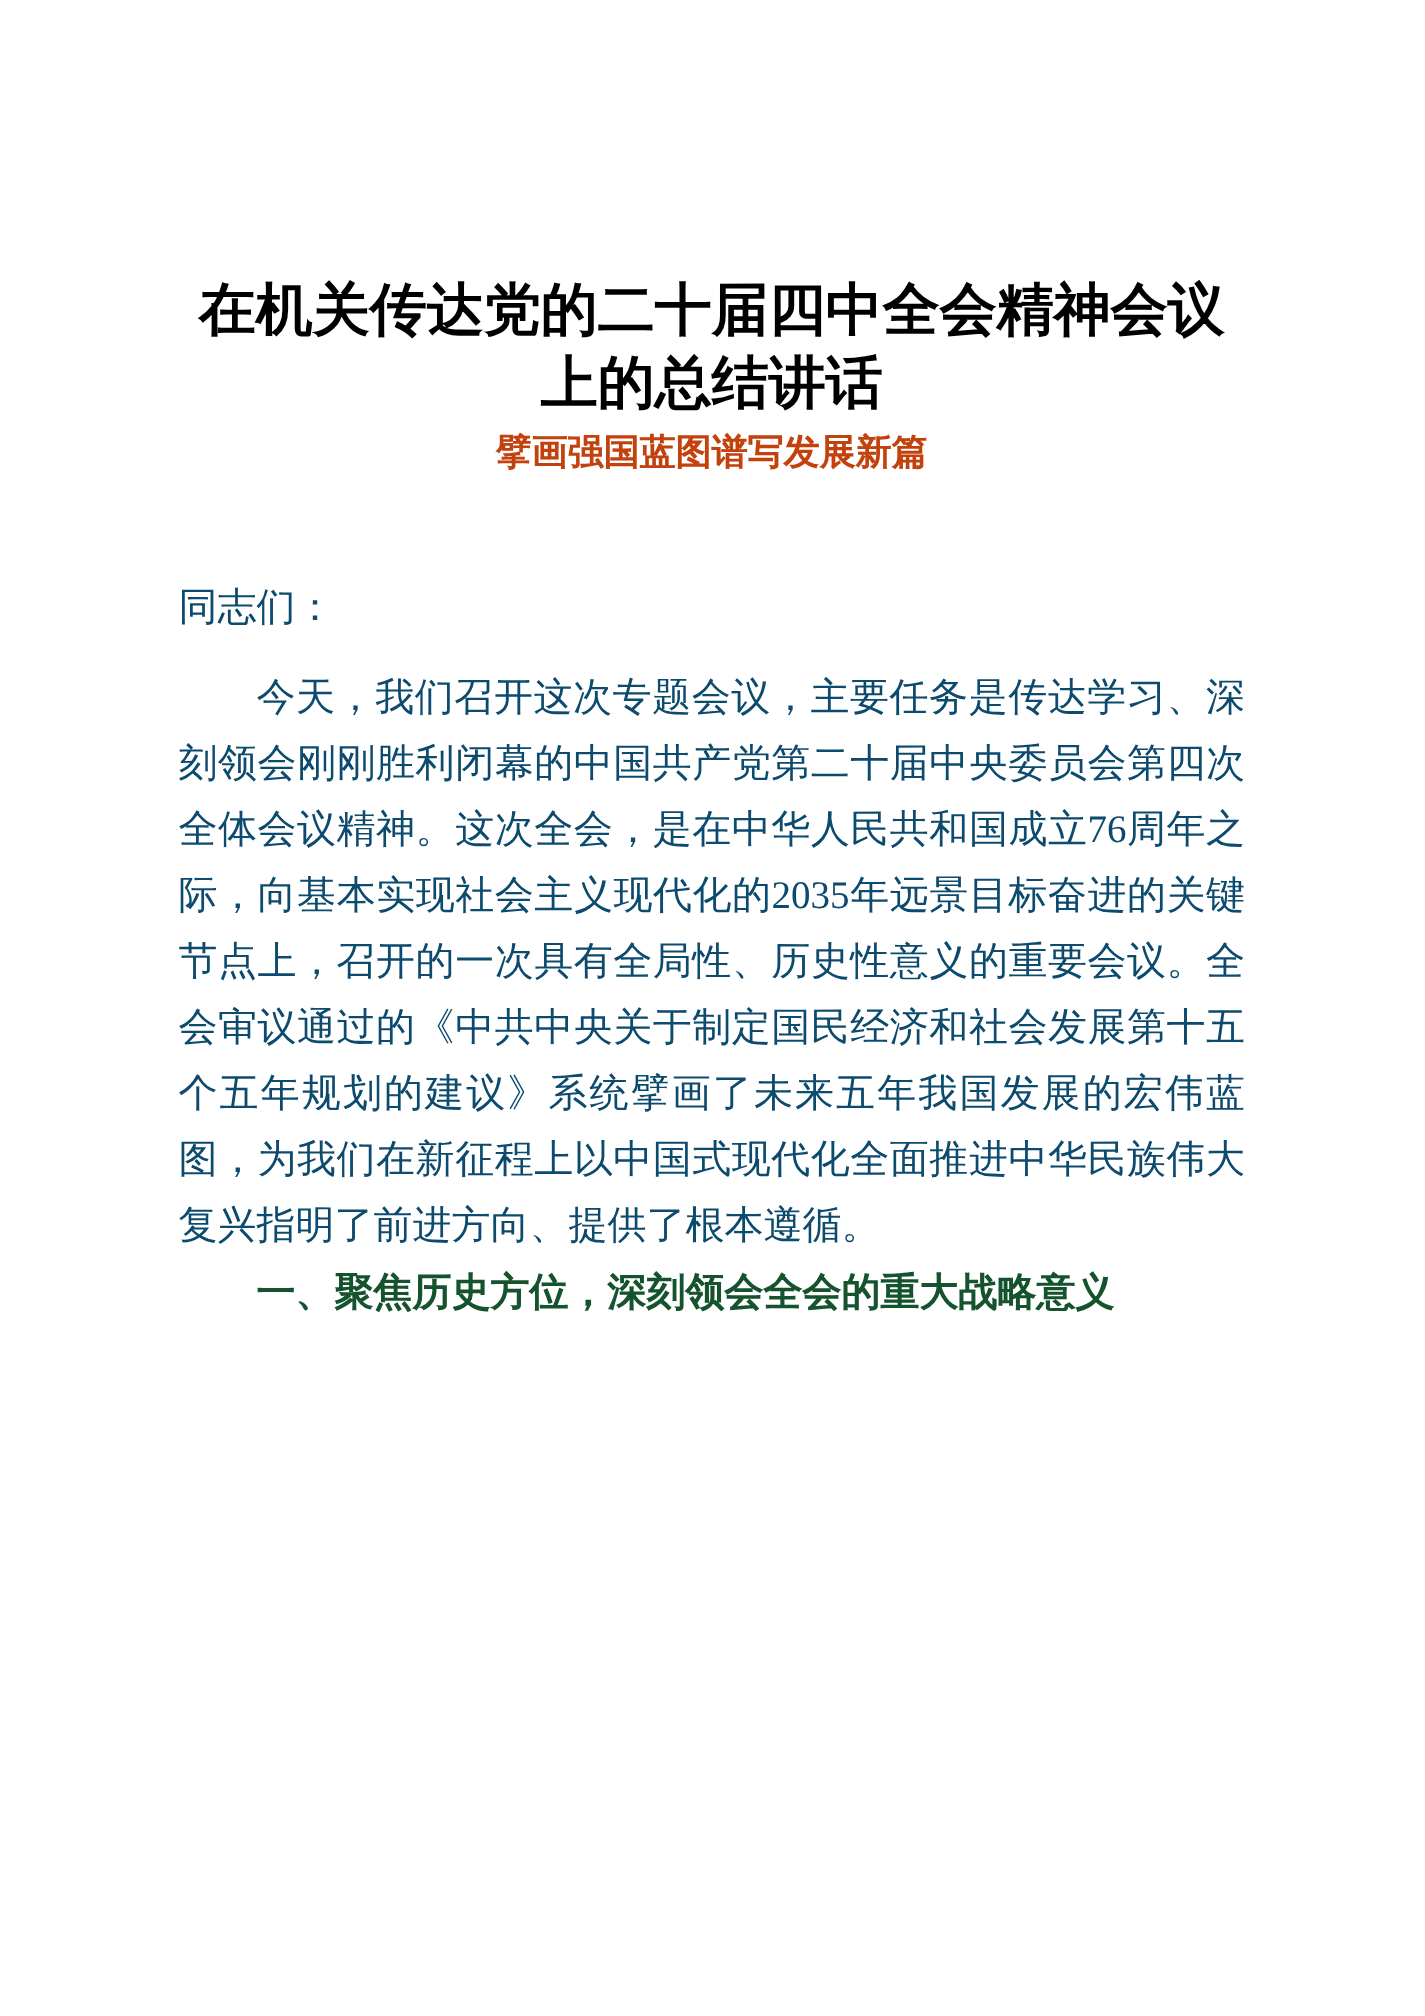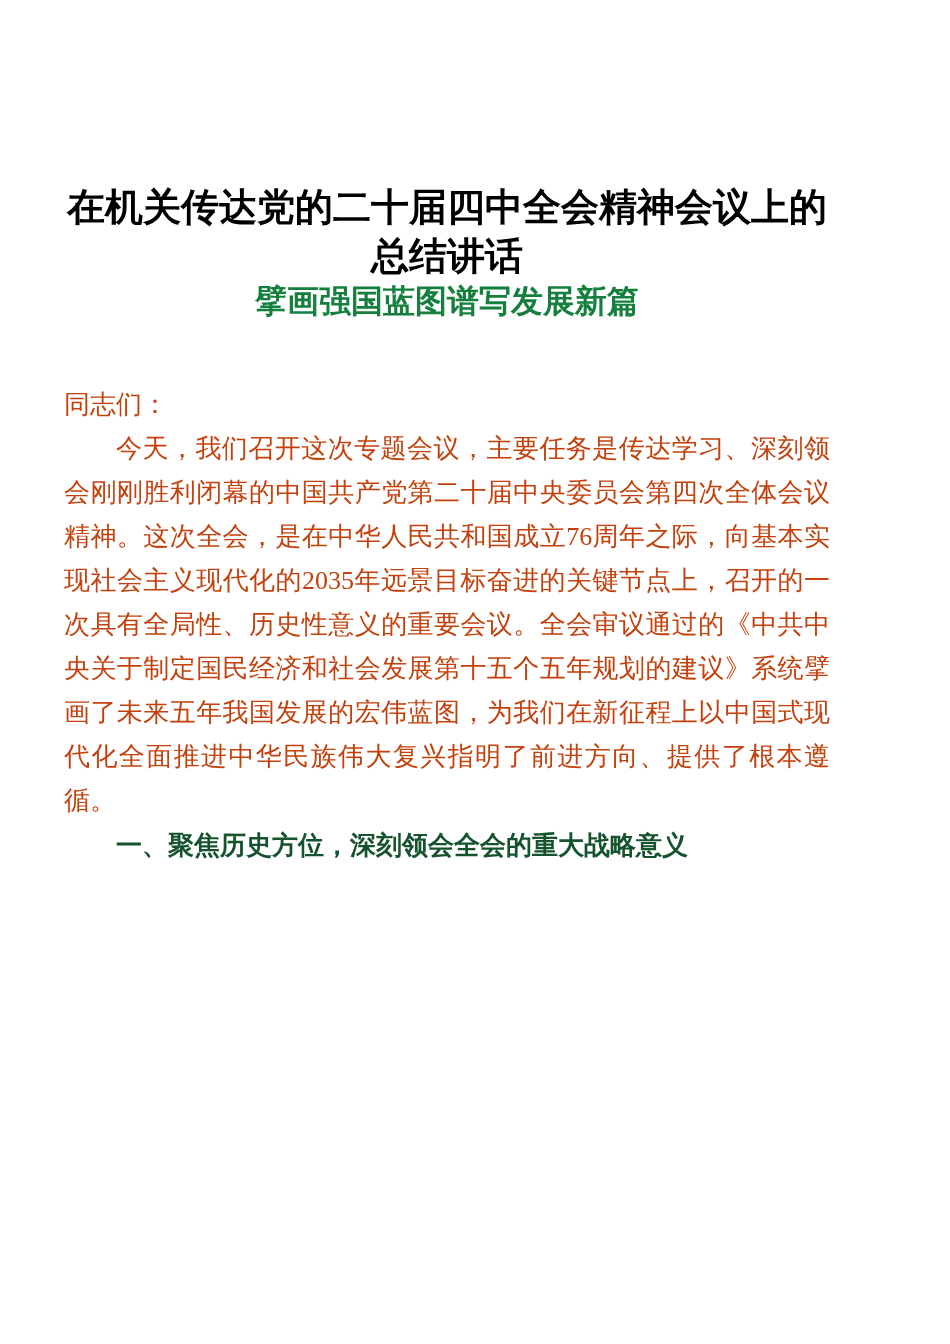--- a/index.html
+++ b/index.html
@@ -6,61 +6,62 @@
     margin: 0;
     padding: 0;
     background: #ffffff;
   }
   .page {
     position: relative;
     width: 950px;
     height: 1344px;
     background: #ffffff;
     box-sizing: border-box;
-    padding: 183px 120px 0 64px;
+    padding: 183px 120px 0 119px;
     overflow: hidden;
     font-family: "Liberation Serif", "DejaVu Serif", serif;
     color: #1f1f1f;
   }
   .title {
     margin: 0;
     font-family: "Liberation Sans", "DejaVu Sans", sans-serif;
     font-weight: 700;
     font-size: 38px;
     line-height: 49px;
     text-align: center;
     color: #000000;
     letter-spacing: 0;
   }
   .subtitle {
     margin: 5px 0 0 0;
     font-family: "Liberation Sans", "DejaVu Sans", sans-serif;
     font-weight: 700;
-    font-size: 32px;
+    font-size: 24px;
     line-height: 31px;
     text-align: center;
-    color: #15803d;
+    color: #c2410c;
   }
   .doc-body {
     margin-top: 66px;
   }
   .para {
     margin: 0;
     font-size: 26px;
     line-height: 44px;
     text-align: justify;
     text-justify: inter-ideograph;
     word-break: break-all;
-    color: #c2410c;
+    color: #0c4a6e;
   }
   .para.salutation {
     text-indent: 0;
   }
   .para.body {
     text-indent: 2em;
+    margin-top: 16px;
   }
   .para.heading {
     text-indent: 2em;
     font-weight: 700;
     font-family: "Liberation Sans", "DejaVu Sans", sans-serif;
     color: #14532d;
   }
 </style>
 </head>
 <body>

